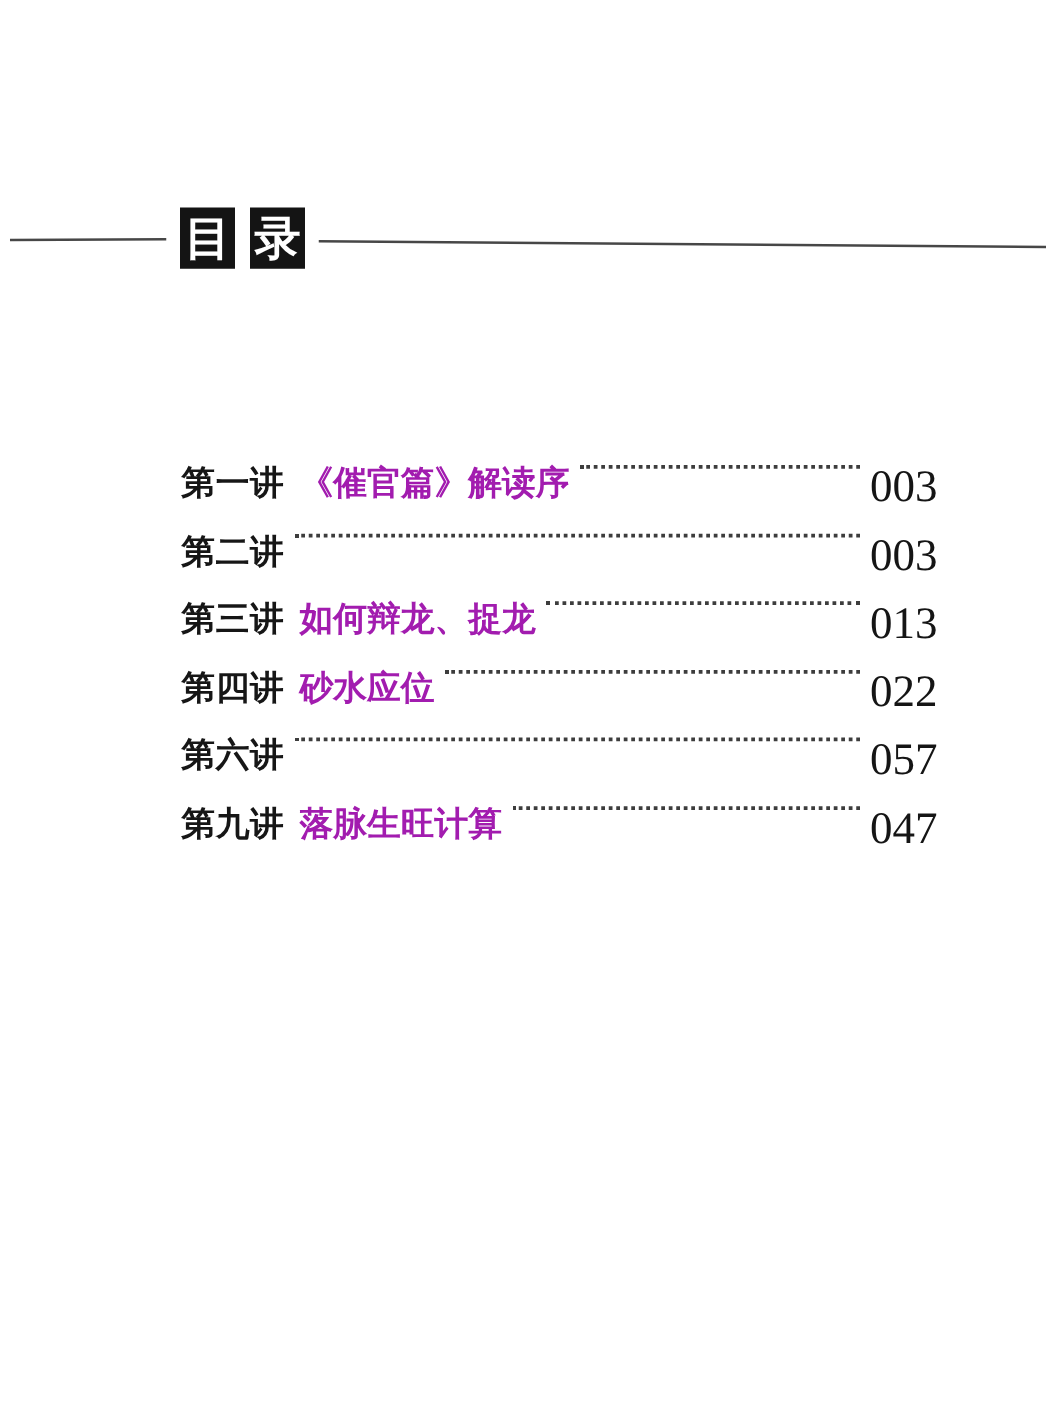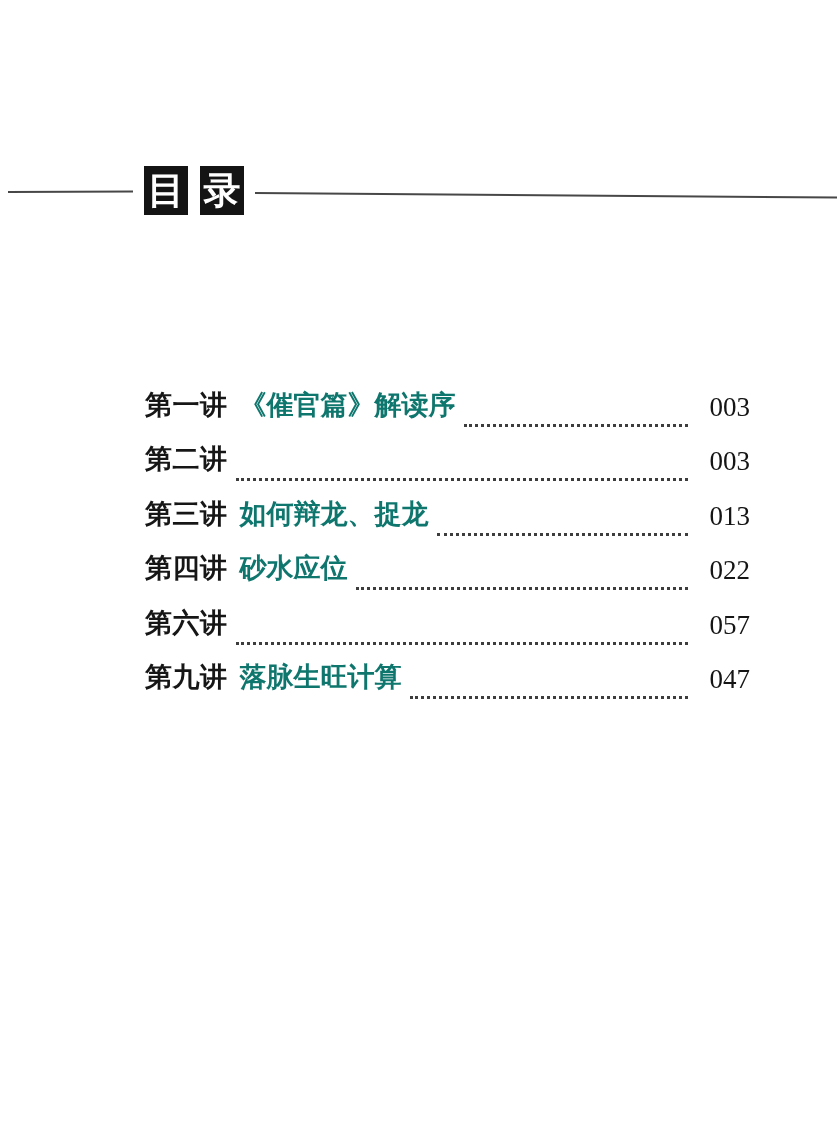--- a/index.html
+++ b/index.html
@@ -39,48 +39,48 @@
 
   
   .toc {
     position: absolute;
     left: 145px;
     top: 368px;
     width: 605px; 
   }
   .toc-row {
     display: flex;
-    align-items: flex-end;
+    align-items: flex-start;
     height: 54.5px;
     font-size: 27px;
     white-space: nowrap;
   }
   .toc-label {
     font-family: "DejaVu Sans", "Liberation Sans", sans-serif;
     font-weight: 700;
     letter-spacing: 0.5px;
     color: #161616;
   }
   .toc-title {
     font-family: "Liberation Serif", "DejaVu Serif", serif;
     font-weight: 600;
     margin-left: 12px;
-    color: #0f766e;
+    color: #a21caf;
   }
   .toc-leader {
     flex: 1;
     border-bottom: 3px dotted #3d3d3d;
     margin: 0 8px 0 8px;
     position: relative;
     top: 4px;
     min-width: 30px;
   }
   .toc-page {
     font-family: "Liberation Serif", "DejaVu Serif", serif;
-    font-size: 27px;
+    font-size: 36px;
     font-weight: 500;
     min-width: 54px;
     text-align: right;
     color: #151515;
   }
 </style>
 </head>
 <body>
 
 <div class="header">

